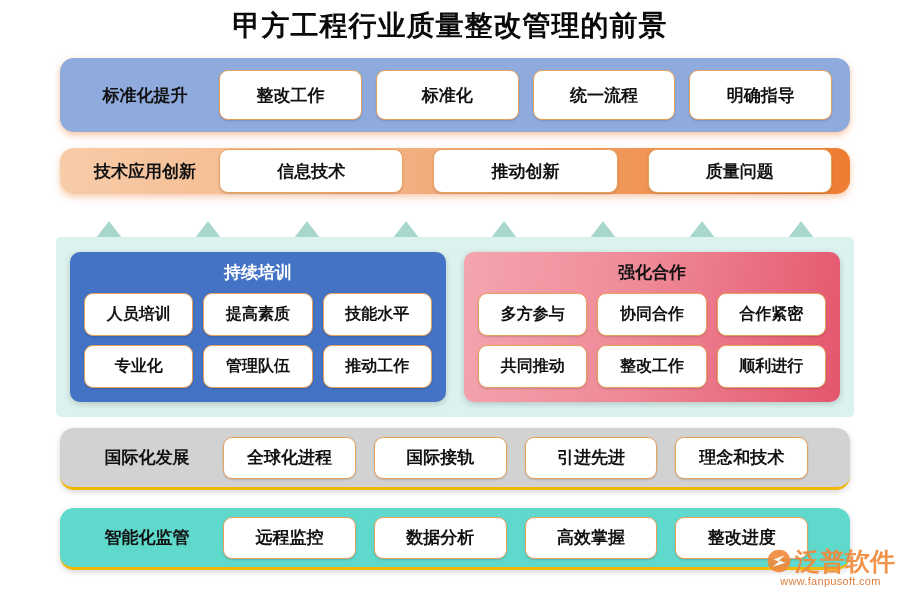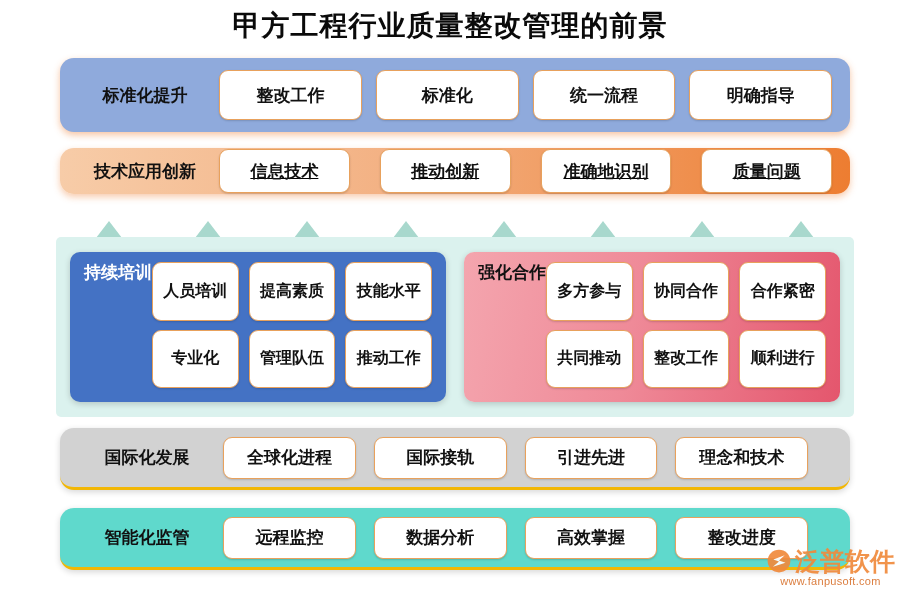--- a/index.html
+++ b/index.html
@@ -77,21 +77,21 @@
   #row-standard .chips { gap:14px; padding-right:18px; }
   #row-standard .chip { height:50px; flex:1 1 0; }
 
   
   #row-tech {
     top:148px; height:46px;
     background:linear-gradient(90deg,#F7CCA8 0%,#F3B183 42%,#ED7D31 100%);
     box-shadow:0 3px 7px rgba(237,125,49,.40);
   }
   #row-tech .band-label { width:148px; }
-  #row-tech .chips { gap:30px; padding-right:18px;text-decoration:underline; }
+  #row-tech .chips { gap:30px; padding-right:18px; }
   #row-tech .chip { height:44px; flex:1 1 0; }
 
   
   .arrows {
     position:absolute; left:60px; top:212px; width:790px; height:26px;
     display:flex; justify-content:space-around; align-items:flex-end;
     z-index:4;
   }
   .arrow-up {
     width:0; height:0;
@@ -110,21 +110,21 @@
     position:absolute; left:56px; top:237px; width:798px; height:180px;
     background:#DBF2EE;
     border-radius:5px;
     display:flex; gap:18px; padding:15px 14px;
     z-index:5;
   }
   .panel {
     flex:1 1 0;
     border-radius:10px;
     padding:10px 14px 14px;
-    display:flex; flex-direction:row;
+    display:flex; flex-direction:column;
     box-shadow:0 2px 6px rgba(0,0,0,.18);
   }
   .panel-title {
     text-align:center; font-size:17px; font-weight:bold;
     color:#111; margin-bottom:9px; line-height:22px;
   }
   #panel-training { background:#4472C4; }
   #panel-training .panel-title { color:#ffffff; }
   #panel-coop { background:linear-gradient(100deg,#F4A5AE 0%,#EF8A98 45%,#E4566D 100%); }
   #panel-coop .panel-title { color:#111111; }
@@ -183,21 +183,20 @@
       <div class="chip">统一流程</div>
       <div class="chip">明确指导</div>
     </div>
   </div>
 
   <div class="band" id="row-tech">
     <div class="band-label">技术应用创新</div>
     <div class="chips">
       <div class="chip">信息技术</div>
       <div class="chip">推动创新</div>
-      <div class="chip">准确地识别</div>
       <div class="chip">质量问题</div>
     </div>
   </div>
 
   <div class="arrows">
     <span class="arrow-up"></span>
     <span class="arrow-up"></span>
     <span class="arrow-up"></span>
     <span class="arrow-up"></span>
     <span class="arrow-up"></span>

